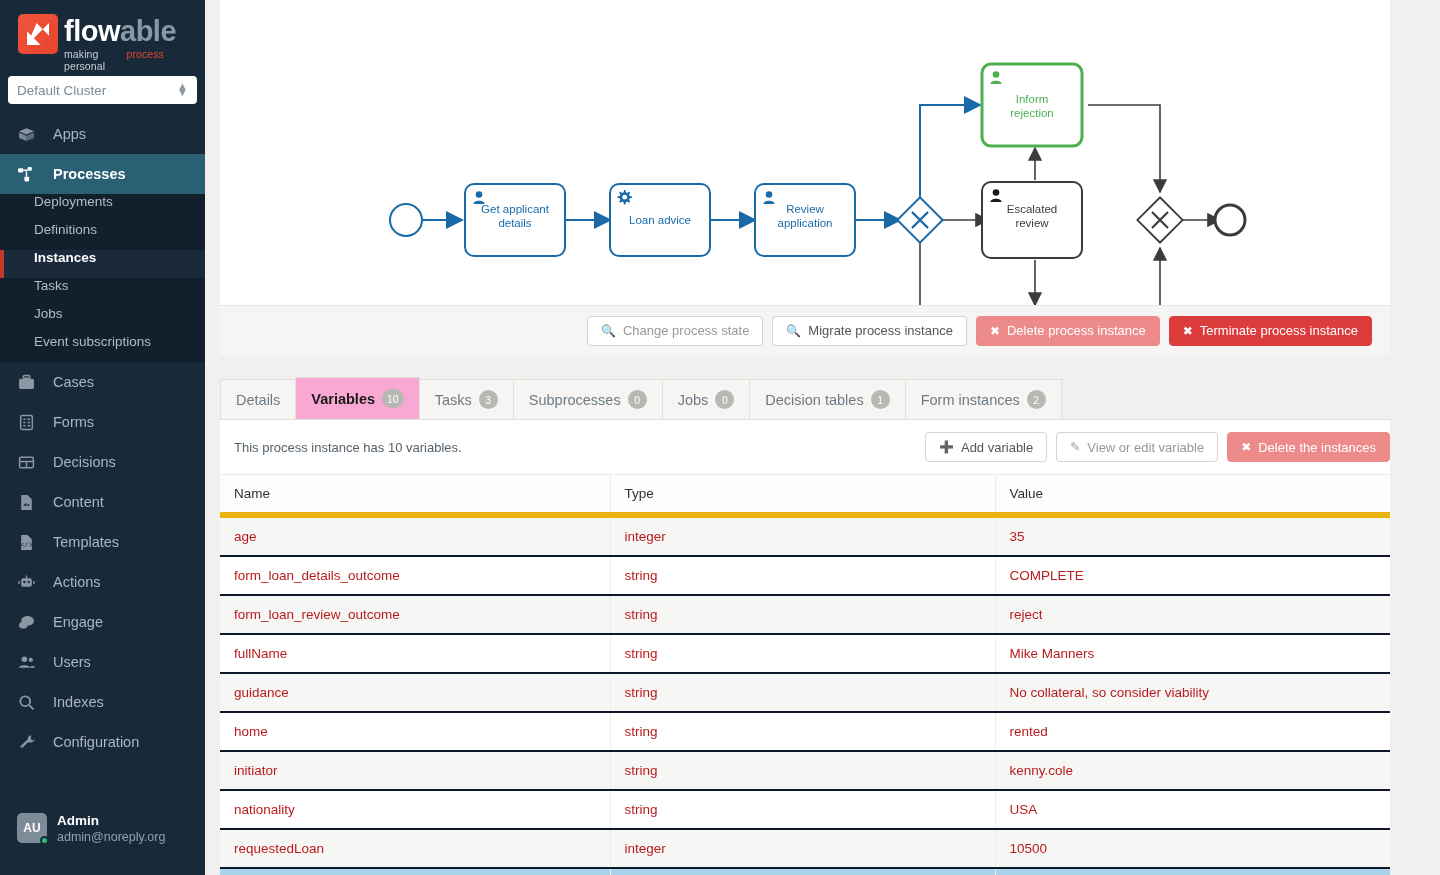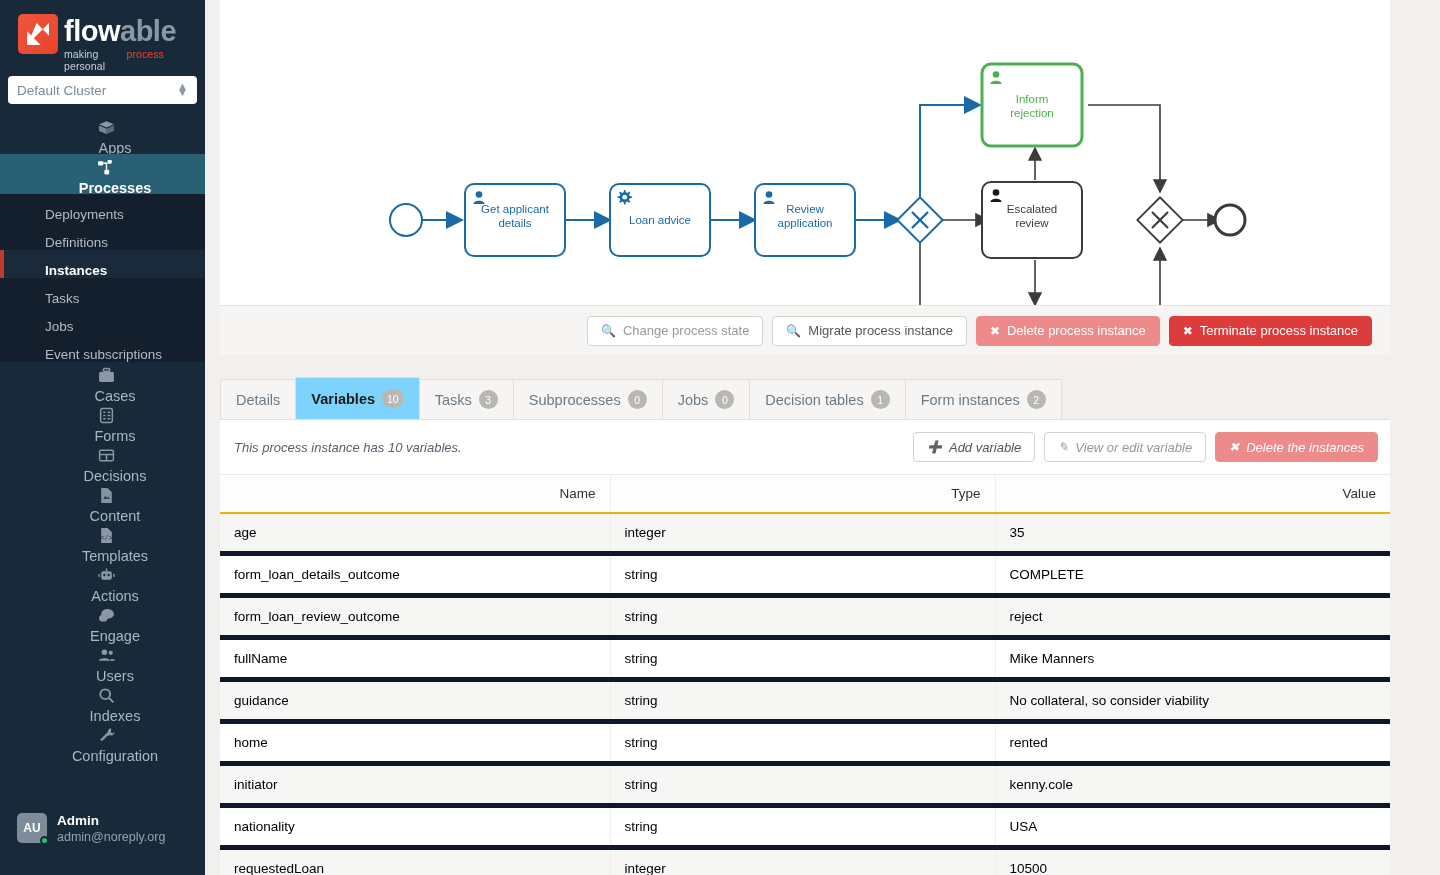--- a/index.html
+++ b/index.html
@@ -55,35 +55,35 @@
     cursor: pointer;
   }
   .spinner-arrows {
     display: flex; flex-direction: column; line-height: 0.52;
     font-size: 11px; color: #8d9aa5;
   }
 
   .nav { flex: 1 1 auto; overflow: hidden; }
   .nav-item {
     display: flex; align-items: center; height: 40px;
-    padding: 0 0 0 25px; color: #aab6c0; font-size: 14.5px;
-    cursor: pointer; position: relative; flex-direction: column;
+    padding: 0 0 0 18px; color: #aab6c0; font-size: 14.5px;
+    cursor: pointer; position: relative;
   }
   .nav-item .ico {
     width: 26px; flex: 0 0 26px; display: flex; align-items: center;
     color: #8b98a4; margin-right: 9px;
   }
   .nav-item.active {
     background: #2a6073; color: #fff; font-weight: bold;
   }
   .nav-item.active .ico { color: #fff; }
   .subnav { background: #131f2c; }
   .sub-item {
-    height: 28px; display: flex; align-items: flex-end;
-    padding-left: 45px; color: #b2bcc5; font-size: 13.5px;
+    height: 28px; display: flex; align-items: flex-start;
+    padding-left: 34px; color: #b2bcc5; font-size: 13.5px;
     cursor: pointer; position: relative;
   }
   .sub-item.active {
     color: #ffffff; font-weight: bold; background: #1a2a3a;
   }
   .sub-item.active::before {
     content: ""; position: absolute; left: 0; top: 0;
     width: 4px; height: 100%; background: #c0392b;
   }
 
@@ -142,47 +142,46 @@
     display: flex; align-items: flex-end; height: 40px;
     border-bottom: 1px solid #e3e0dc;
   }
   .tab {
     height: 40px; display: flex; align-items: center; gap: 7px;
     padding: 0 15px; font-size: 14.5px; color: #6d7a85;
     background: #f6f5f3; border: 1px solid #e3e0dc; border-bottom: none;
     margin-right: -1px; cursor: pointer;
   }
   .tab.active {
-    background: #7dd3fc; color: #1a1a1a; font-weight: bold;
+    background: #f9a8d4; color: #1a1a1a; font-weight: bold;
     position: relative; z-index: 2; height: 42px;
   }
   .badge {
     min-width: 19px; height: 19px; padding: 4px 5px; border-radius: 10px;
     background: #b9b7b3; color: #fff; font-size: 10.5px; font-weight: normal;
     display: inline-flex; align-items: center; justify-content: center;
   }
 
   .panel { background: #fff; flex: 1 1 auto; overflow: hidden; }
   .panel-top {
     display: flex; align-items: center; justify-content: space-between;
-    padding: 12px 12px 12px 14px;
-    font-style: italic;
+    padding: 12px 0 12px 14px;
   }
   .panel-note { font-size: 13px; color: #55616b; }
   .panel-actions { display: flex; gap: 9px; }
 
   table.vars { width: 100%; border-collapse: collapse; table-layout: fixed; }
   table.vars th {
-    text-align: right; font-size: 13.5px; font-weight: normal; color: #2e3338;
-    padding: 11px 14px; border-top: 1px solid #eceae7; border-bottom: 2px solid #eab308;
+    text-align: left; font-size: 13.5px; font-weight: normal; color: #2e3338;
+    padding: 11px 14px; border-top: 1px solid #eceae7; border-bottom: 6px solid #eab308;
     background: #fdfdfd;
   }
   table.vars td {
-    font-size: 13.5px; color: #000000; padding: 11px 14px;
-    border-bottom: 5px solid #0f172a;
+    font-size: 13.5px; color: #b91c1c; padding: 11px 14px;
+    border-bottom: 2px solid #0f172a;
     overflow: hidden; text-overflow: ellipsis; white-space: nowrap;
   }
   table.vars tbody tr:nth-child(odd) { background: #f6f6f5; }
   table.vars tbody tr:nth-child(even) { background: #ffffff; }
   table.vars tbody tr.selected { background: #a8d3ea; }
   table.vars th.c-name, table.vars td.c-name { width: 390px; }
   table.vars th.c-type, table.vars td.c-type { width: 385px; }
   table.vars th.c-name, table.vars td.c-name,
   table.vars th.c-type, table.vars td.c-type { border-right: 1px solid #efedea; }
 </style>

